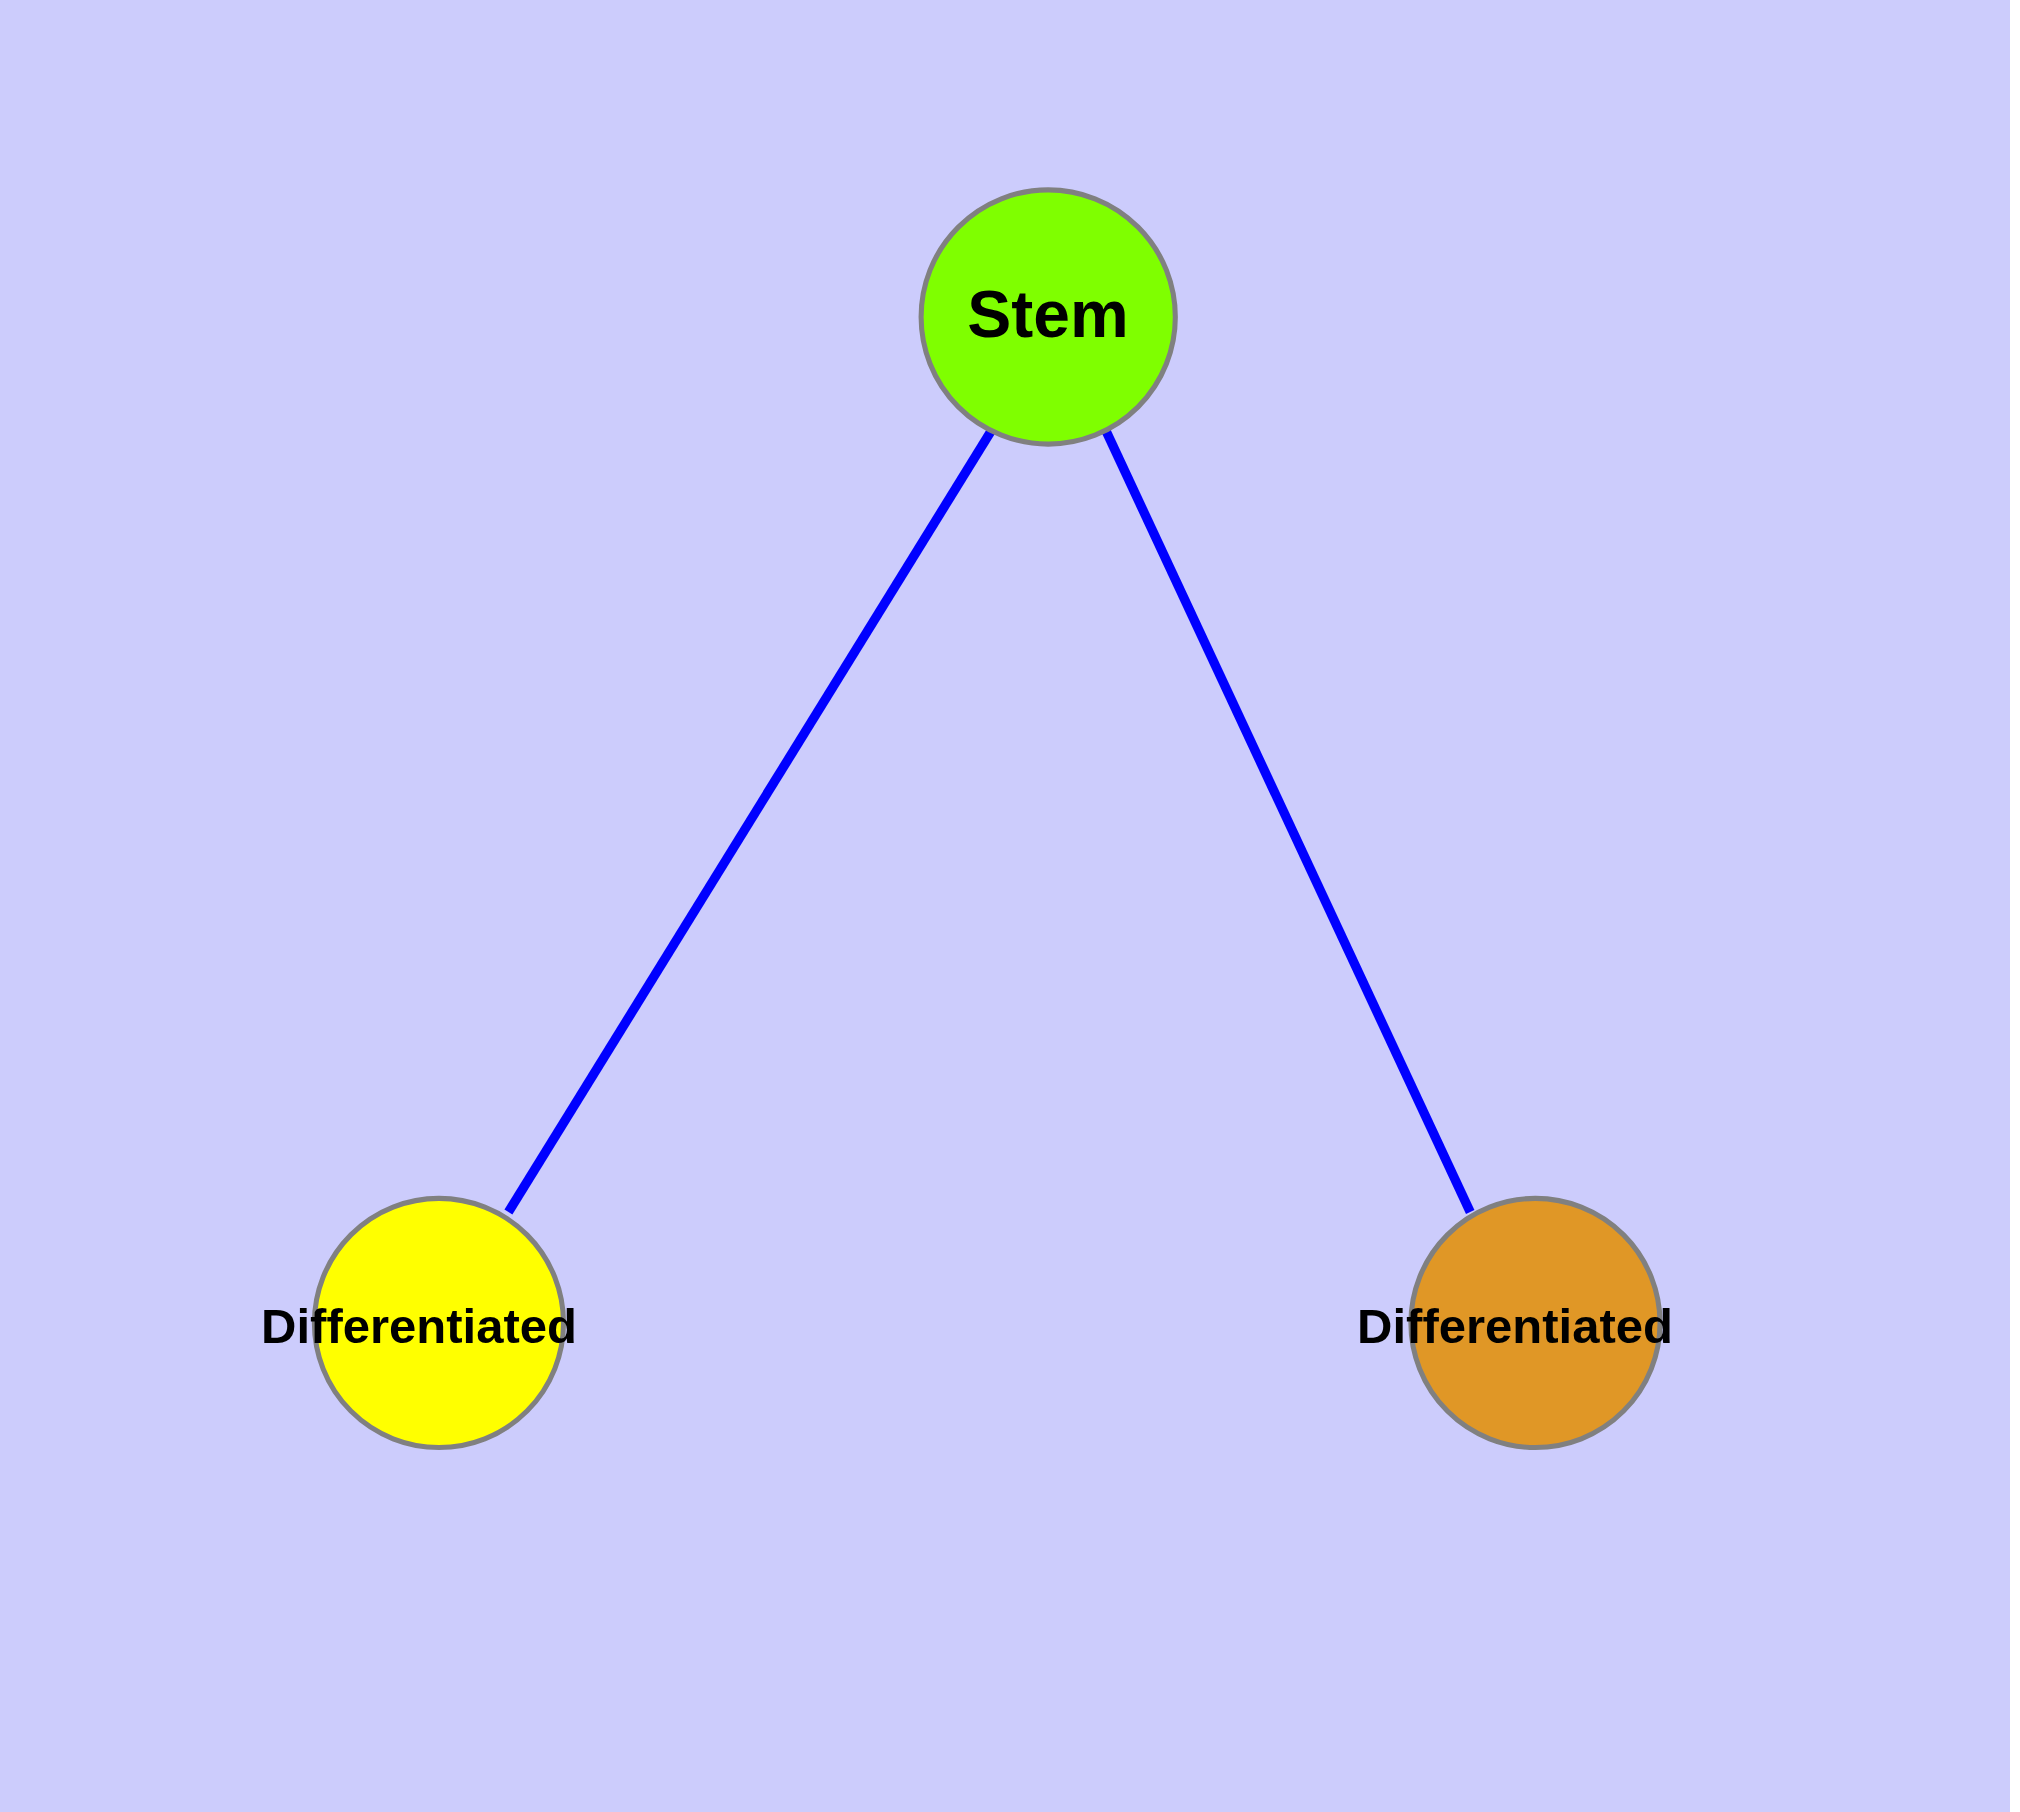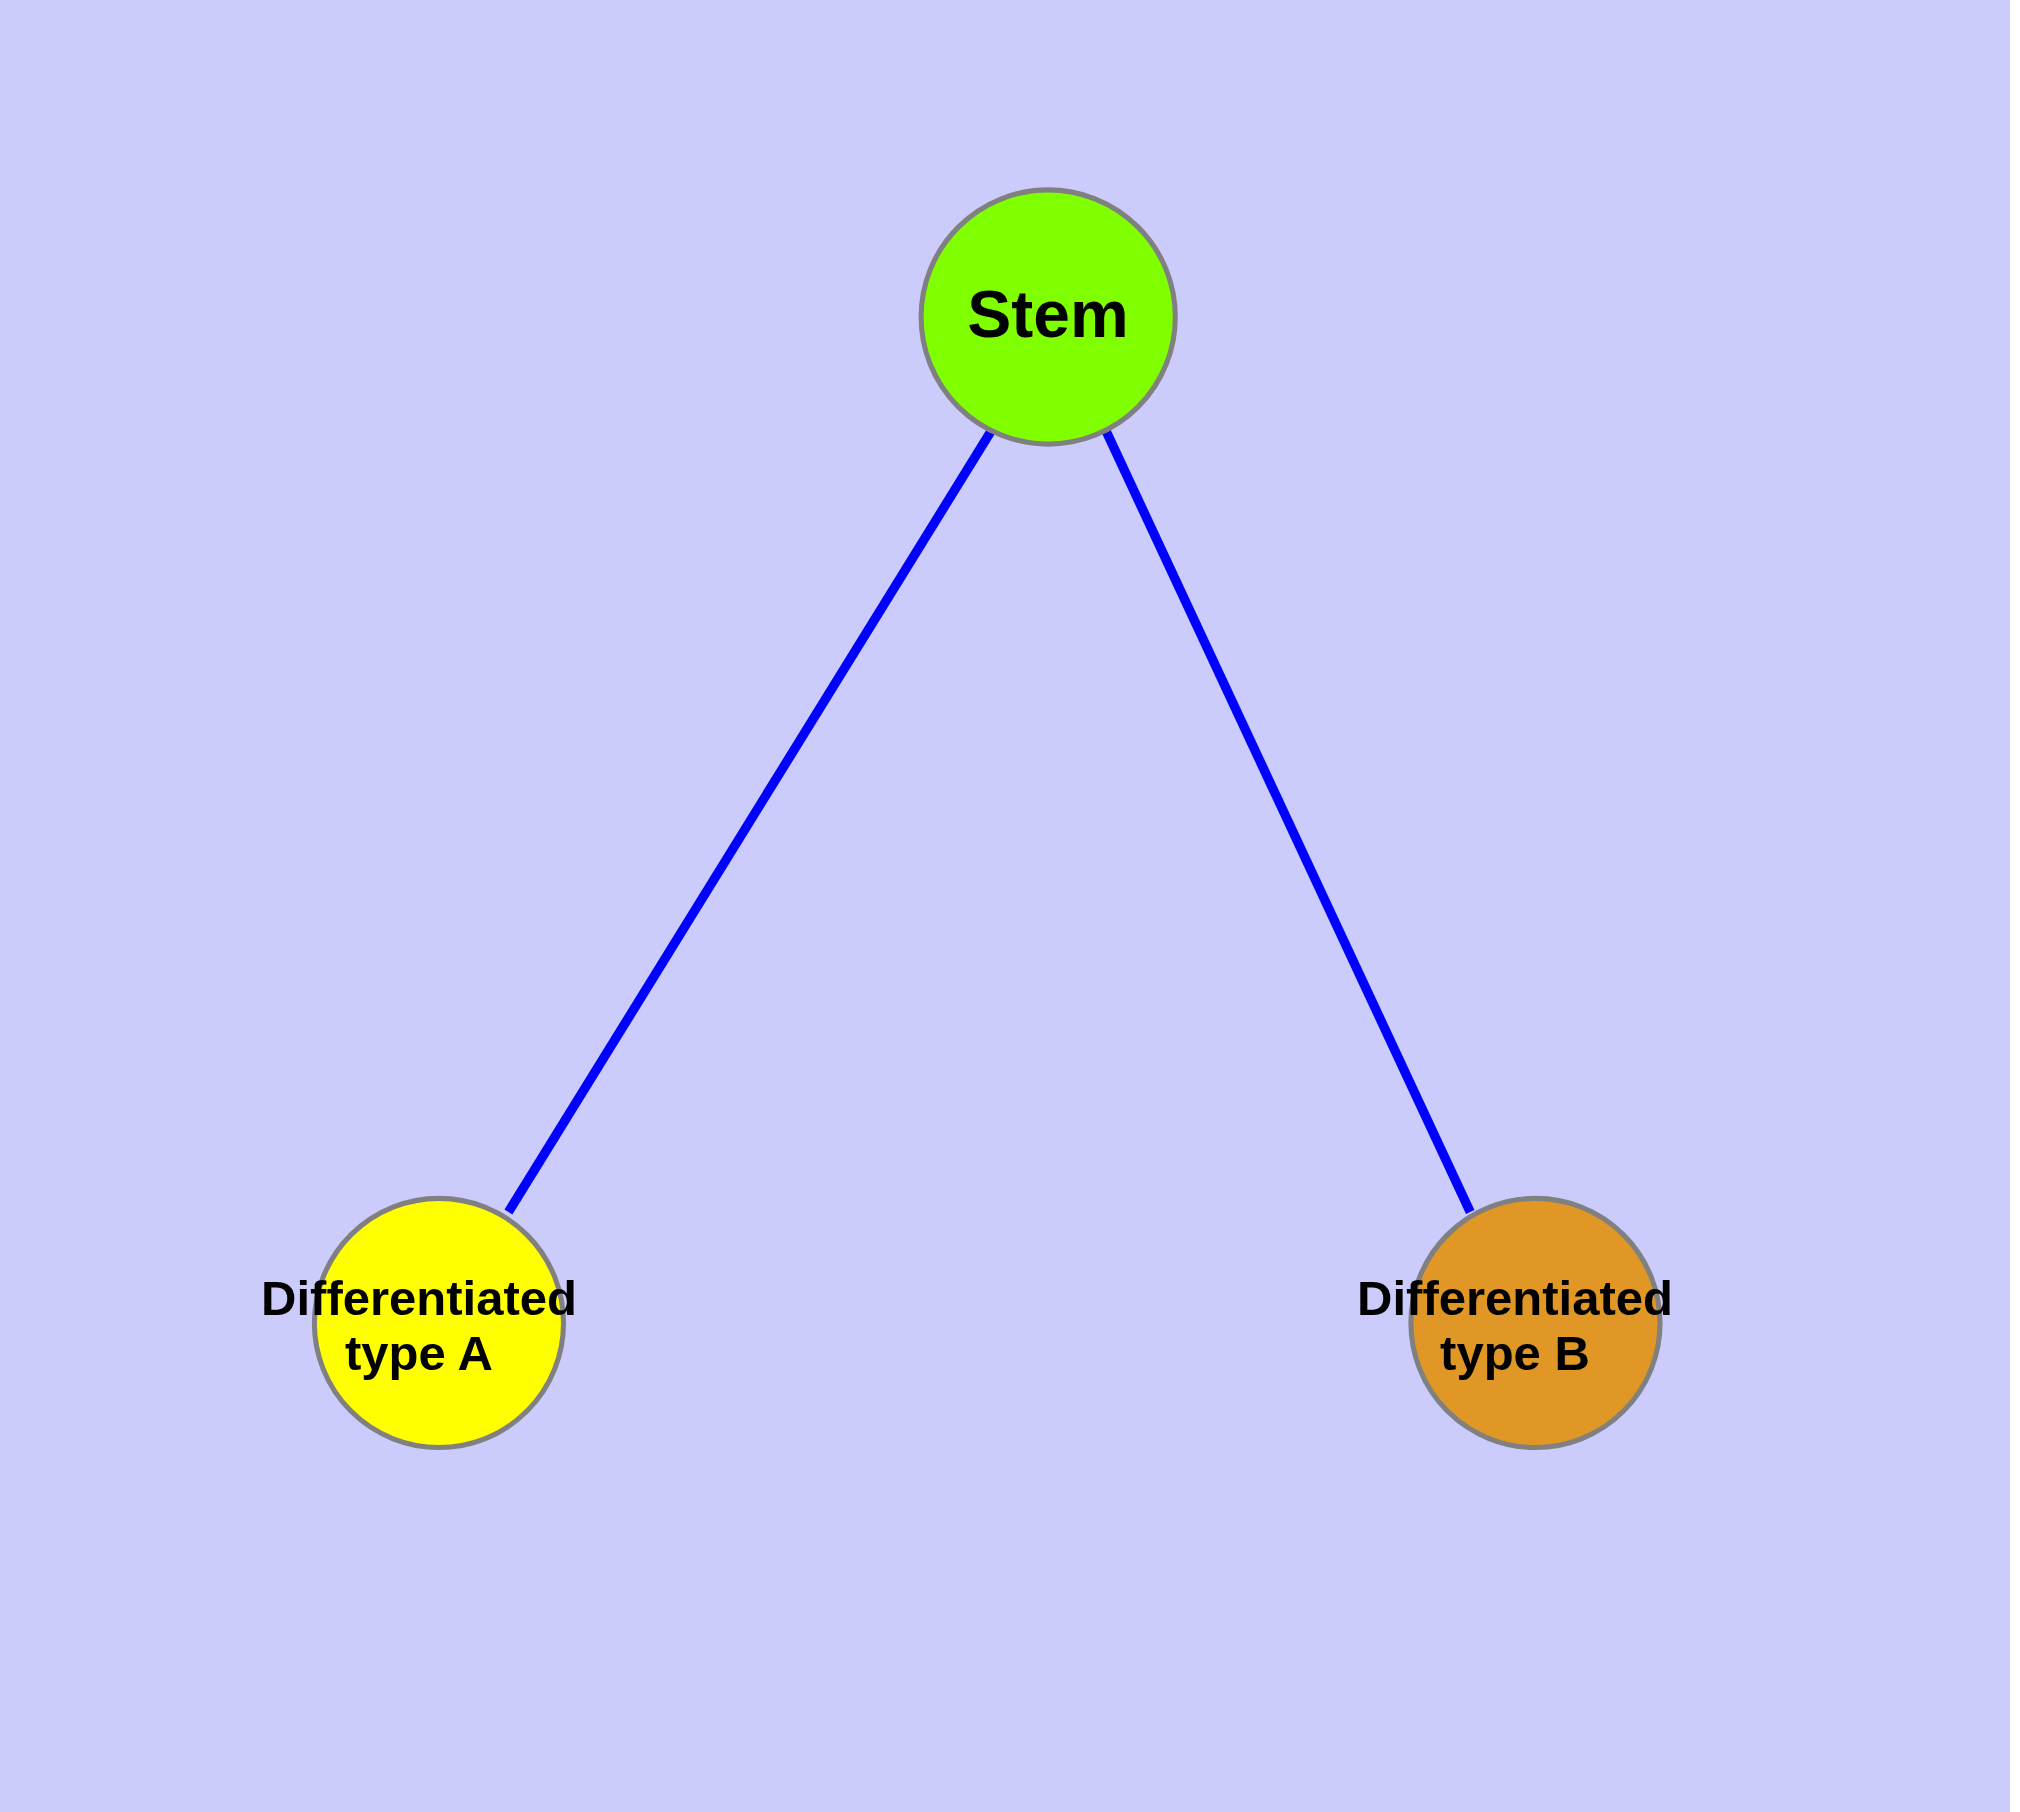--- a/index.html
+++ b/index.html
@@ -63,19 +63,19 @@
         </g>
       <g id="node-layer">
           <circle cx="1237" cy="374" r="150" fill="#7fff00" stroke="#808080" stroke-width="6"></circle>
           <circle cx="518" cy="1561" r="147" fill="#ffff00" stroke="#808080" stroke-width="6"></circle>
           <circle cx="1812" cy="1561" r="147" fill="#e09726" stroke="#808080" stroke-width="6"></circle>
         </g>
     </svg>
 
     <div id="label-layer">
         <div class="node-label label-stem" style="left: 1048px; top: 315px;"><div>Stem</div></div>
-        <div class="node-label label-leaf" style="left: 419px; top: 1326px;"><div>Differentiated</div><div>type A</div></div>
-        <div class="node-label label-leaf" style="left: 1515px; top: 1326px;"><div>Differentiated</div><div>type B</div></div>
+        <div class="node-label label-leaf" style="left: 419px; top: 1326px;"><div>Differentiated</div></div>
+        <div class="node-label label-leaf" style="left: 1515px; top: 1326px;"><div>Differentiated</div></div>
       </div>
 
   </div>
 </div>
 
 
 </body></html>

